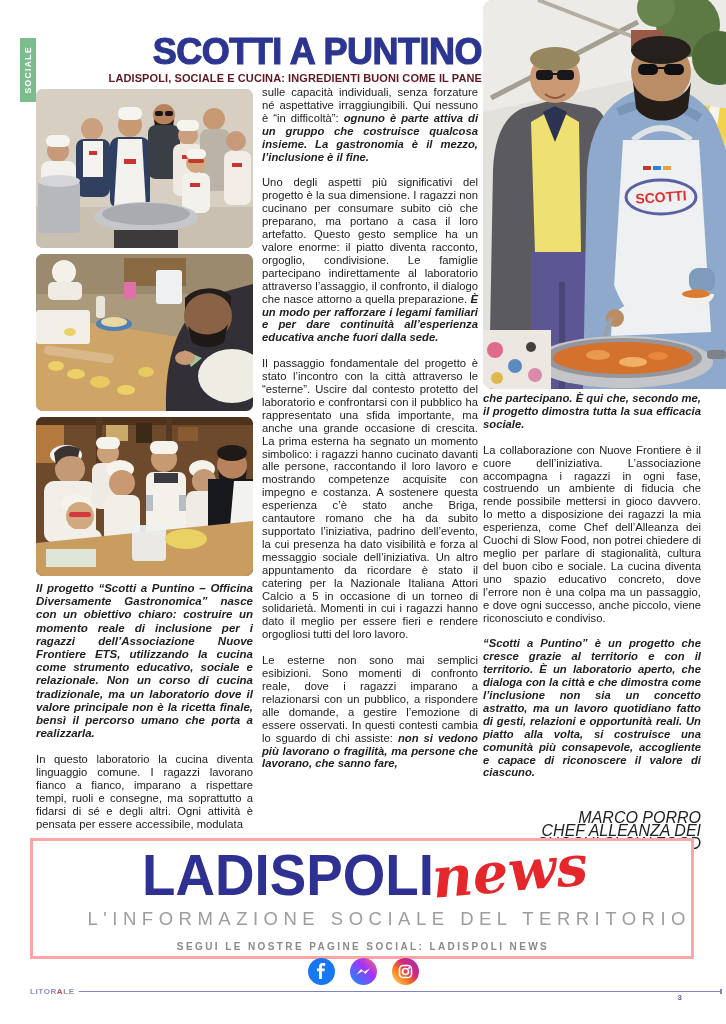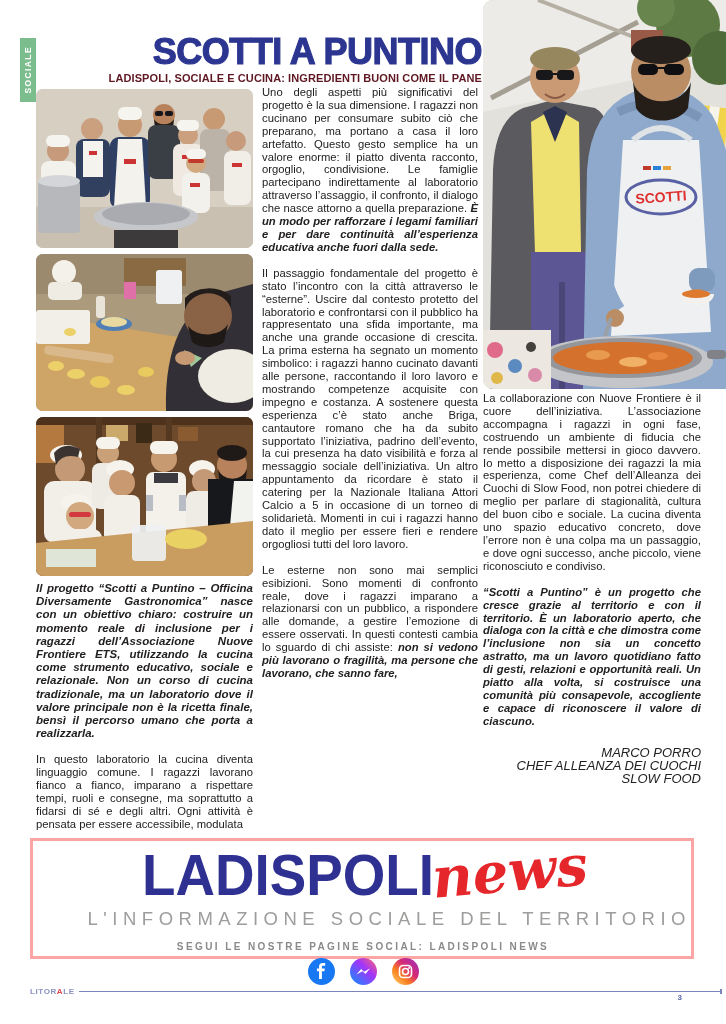--- a/index.html
+++ b/index.html
@@ -35,21 +35,21 @@
   .ph-l { width:217px; border-radius:7px; margin-bottom:6px; }
   .ph-l1 { height:159px; } .ph-l2 { height:157px; } .ph-l3 { height:159px; }
   
   .col { position:absolute; text-align:justify; }
   .col-left  { left:36px;  top:89px;  width:217px; }
   .col-mid   { left:262px; top:86px;  width:216px; }
   .col-right { left:483px; top:392px; width:218px; }
   p.body { font-size:11.25px; line-height:12.9px; margin-bottom:13px; }
   .bi { font-weight:bold; font-style:italic; }
   p.cap { font-size:11.5px; line-height:13.2px; margin:6px 0 13px 0; }
-  .sig { margin-top:18px; text-align:right; font-style:italic; font-size:13px; line-height:13px; color:#232021; }
+  .sig { margin-top:32px; text-align:right; font-style:italic; font-size:16px; line-height:13px; color:#232021; }
   
   .banner {
     position:absolute; left:30px; top:838px; width:664px; height:121px;
     border:3px solid #fca5a5; background:#ffffff; text-align:right; overflow:hidden;
   }
   .brandrow { display:flex; justify-content:center; align-items:baseline; height:62px; margin-top:4px; }
   .brand-main {
     display:inline-block; font-size:57px; font-weight:bold; color:#2e3192;
     letter-spacing:0px; transform:scaleX(0.96); line-height:60px;
   }
@@ -275,26 +275,28 @@
         <rect x="10" y="132" width="50" height="18" fill="#dfe6d8"></rect>
         <rect x="96" y="108" width="34" height="36" rx="4" fill="#eef0f2" opacity="0.92"></rect>
         <ellipse cx="150" cy="122" rx="21" ry="10" fill="#ead163"></ellipse>
       </svg>
     </div>
     <p class="cap bi">Il progetto “Scotti a Puntino – Officina Diversamente Gastronomica” nasce con un obiettivo chiaro: costruire un momento reale di inclusione per i ragazzi dell’Associazione Nuove Frontiere ETS, utilizzando la cucina come strumento educativo, sociale e relazionale. Non un corso di cucina tradizionale, ma un laboratorio dove il valore principale non è la ricetta finale, bensì il percorso umano che porta a realizzarla.</p>
     <p class="body">In questo laboratorio la cucina diventa linguaggio comune. I ragazzi lavorano fianco a fianco, imparano a rispettare tempi, ruoli e consegne, ma soprattutto a fidarsi di sé e degli altri. Ogni attività è pensata per essere accessibile, modulata</p>
   </div>
 
   <div class="col col-mid">
+    <p class="body"><span>sulle capacità individuali, senza forzature né aspettative irraggiungibili. Qui nessuno è “in difficoltà”: </span><span class="bi">ognuno è parte attiva di un gruppo che costruisce qualcosa insieme. La gastronomia è il mezzo, l’inclusione è il fine.</span></p>
     <p class="body"><span>Uno degli aspetti più significativi del progetto è la sua dimensione. I ragazzi non cucinano per consumare subito ciò che preparano, ma portano a casa il loro artefatto. Questo gesto semplice ha un valore enorme: il piatto diventa racconto, orgoglio, condivisione. Le famiglie partecipano indirettamente al laboratorio attraverso l’assaggio, il confronto, il dialogo che nasce attorno a quella preparazione. </span><span class="bi">È un modo per rafforzare i legami familiari e per dare continuità all’esperienza educativa anche fuori dalla sede.</span></p>
     <p class="body">Il passaggio fondamentale del progetto è stato l’incontro con la città attraverso le “esterne”. Uscire dal contesto protetto del laboratorio e confrontarsi con il pubblico ha rappresentato una sfida importante, ma anche una grande occasione di crescita. La prima esterna ha segnato un momento simbolico: i ragazzi hanno cucinato davanti alle persone, raccontando il loro lavoro e mostrando competenze acquisite con impegno e costanza. A sostenere questa esperienza c’è stato anche Briga, cantautore romano che ha da subito supportato l’iniziativa, padrino dell’evento, la cui presenza ha dato visibilità e forza al messaggio sociale dell’iniziativa. Un altro appuntamento da ricordare è stato il catering per la Nazionale Italiana Attori Calcio a 5 in occasione di un torneo di solidarietà. Momenti in cui i ragazzi hanno dato il meglio per essere fieri e rendere orgogliosi tutti del loro lavoro.</p>
     <p class="body"><span>Le esterne non sono mai semplici esibizioni. Sono momenti di confronto reale, dove i ragazzi imparano a relazionarsi con un pubblico, a rispondere alle domande, a gestire l’emozione di essere osservati. In questi contesti cambia lo sguardo di chi assiste: </span><span class="bi">non si vedono più lavorano o fragilità, ma persone che lavorano, che sanno fare,</span></p>
   </div>
 
   <div class="col col-right">
+    <p class="body bi">che partecipano. È qui che, secondo me, il progetto dimostra tutta la sua efficacia sociale.</p>
     <p class="body">La collaborazione con Nuove Frontiere è il cuore dell’iniziativa. L’associazione accompagna i ragazzi in ogni fase, costruendo un ambiente di fiducia che rende possibile mettersi in gioco davvero. Io metto a disposizione dei ragazzi la mia esperienza, come Chef dell’Alleanza dei Cuochi di Slow Food, non potrei chiedere di meglio per parlare di stagionalità, cultura del buon cibo e sociale. La cucina diventa uno spazio educativo concreto, dove l’errore non è una colpa ma un passaggio, e dove ogni successo, anche piccolo, viene riconosciuto e condiviso.</p>
     <p class="body bi">“Scotti a Puntino” è un progetto che cresce grazie al territorio e con il territorio. È un laboratorio aperto, che dialoga con la città e che dimostra come l’inclusione non sia un concetto astratto, ma un lavoro quotidiano fatto di gesti, relazioni e opportunità reali. Un piatto alla volta, si costruisce una comunità più consapevole, accogliente e capace di riconoscere il valore di ciascuno.</p>
     <div class="sig">
       <div>MARCO PORRO</div>
       <div>CHEF ALLEANZA DEI CUOCHI SLOW FOOD</div>
     </div>
   </div>
 
   <div class="banner">
     <div class="brandrow">

